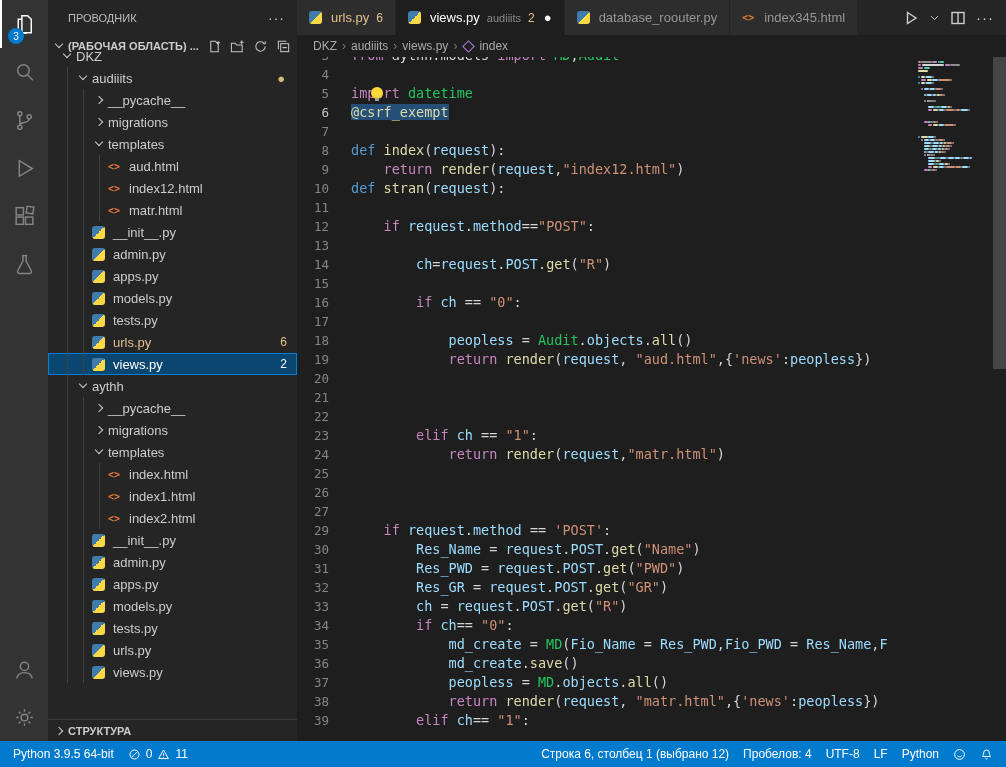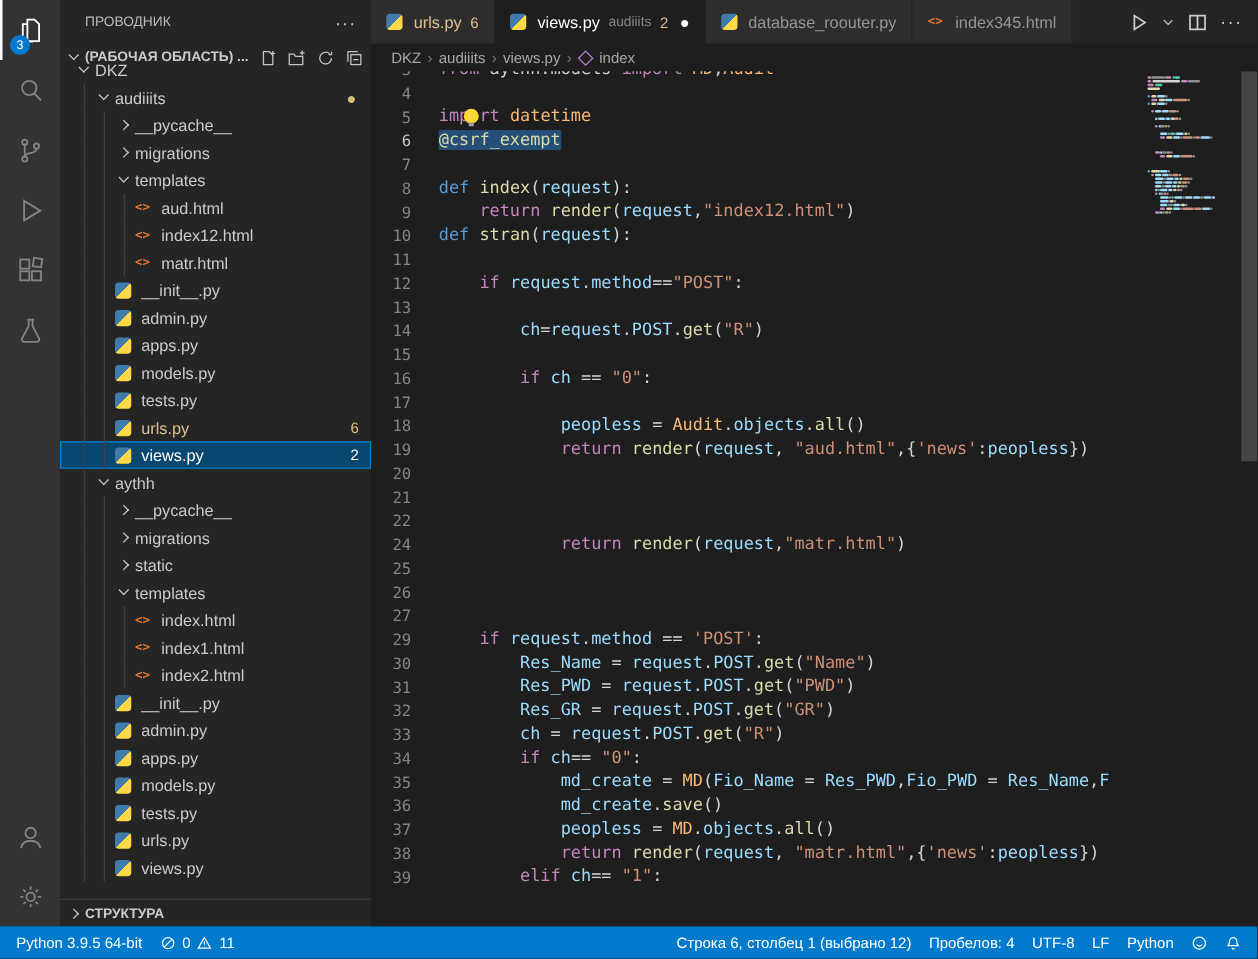--- a/index.html
+++ b/index.html
@@ -64,21 +64,21 @@
   .bc-sym::before { content:""; position:absolute; left:2px; top:2px; width:7px; height:7px; border:1.2px solid #b180d7; transform:rotate(45deg); }
 
   
   .codewrap { flex:1; position:relative; overflow:hidden; background:#1e1e1e; }
   .codeinner { margin-top:-11px; }
   .line { display:flex; height:19px; line-height:19px; font-family:"DejaVu Sans Mono",monospace; font-size:13.5px; white-space:pre; position:relative; }
   .ln { width:54px; flex:none; text-align:right; padding-right:22px; color:#858585; font-size:12.5px; }
   .ln.cur { color:#c6c6c6; }
   .codetxt { flex:none; }
   .tk-k { color:#c586c0; } .tk-d { color:#569cd6; } .tk-f { color:#dcdcaa; }
-  .tk-s { color:#ce9178; } .tk-v { color:#9cdcfe; } .tk-c { color:#fdba74; }
+  .tk-s { color:#ce9178; } .tk-v { color:#9cdcfe; } .tk-c { color:#22c55e; }
   .tk-p { color:#d4d4d4; }
   .tk-u { color:#d4d4d4; text-decoration:underline; text-decoration-style:wavy; text-decoration-color:#b8a14a; text-underline-offset:3px; }
   .tk-sel { color:#dcdcaa; background:#264f78; }
   .bulb { position:absolute; left:74px; top:3px; width:12px; height:12px; border-radius:50%; background:radial-gradient(circle at 50% 38%,#ffd938 55%,#dca700); z-index:2; }
   .bulb::after { content:""; position:absolute; left:4px; bottom:-2px; width:4px; height:3px; background:#a0a0a0; }
   .minimap { position:absolute; top:0; right:13px; bottom:0; width:78px; background:#1e1e1e; overflow:hidden; cursor:pointer; }
   .mmb { position:absolute; height:2px; border-radius:1px; display:block; }
   .mm-k{background:#c586c0}.mm-d{background:#569cd6}.mm-f{background:#dcdcaa}.mm-s{background:#ce9178}
   .mm-v{background:#9cdcfe}.mm-c{background:#4ec9b0}.mm-p{background:#8f8f8f}.mm-u{background:#d4d4d4}.mm-sel{background:#dcdcaa}
   .vslider { position:absolute; top:0; right:0; width:13px; height:312px; background:rgba(135,135,135,.38); cursor:pointer; }
@@ -296,26 +296,20 @@
             <span class="ind"></span>
             <span class="ind"></span>
             <span class="chev"></span>
             <span class="tlabel">__pycache__</span>
           </div>
           <div class="trow">
             <span class="ind"></span>
             <span class="ind"></span>
             <span class="chev"></span>
             <span class="tlabel">migrations</span>
-          </div>
-          <div class="trow">
-            <span class="ind"></span>
-            <span class="ind"></span>
-            <span class="chev"></span>
-            <span class="tlabel">static</span>
           </div>
           <div class="trow">
             <span class="ind"></span>
             <span class="ind"></span>
             <span class="chev exp"></span>
             <span class="tlabel">templates</span>
           </div>
           <div class="trow">
             <span class="ind"></span>
             <span class="ind"></span>
@@ -469,20 +463,21 @@
             <div class="line"><span class="ln">13</span><span class="codetxt"></span></div>
             <div class="line"><span class="ln">14</span><span class="codetxt"><span class="tk-p">        </span><span class="tk-v">ch</span><span class="tk-p">=</span><span class="tk-v">request</span><span class="tk-p">.</span><span class="tk-v">POST</span><span class="tk-p">.</span><span class="tk-f">get</span><span class="tk-p">(</span><span class="tk-s">"R"</span><span class="tk-p">)</span></span></div>
             <div class="line"><span class="ln">15</span><span class="codetxt"></span></div>
             <div class="line"><span class="ln">16</span><span class="codetxt"><span class="tk-p">        </span><span class="tk-k">if</span><span class="tk-p"> </span><span class="tk-v">ch</span><span class="tk-p"> == </span><span class="tk-s">"0"</span><span class="tk-p">:</span></span></div>
             <div class="line"><span class="ln">17</span><span class="codetxt"></span></div>
             <div class="line"><span class="ln">18</span><span class="codetxt"><span class="tk-p">            </span><span class="tk-v">peopless</span><span class="tk-p"> = </span><span class="tk-c">Audit</span><span class="tk-p">.</span><span class="tk-v">objects</span><span class="tk-p">.</span><span class="tk-f">all</span><span class="tk-p">()</span></span></div>
             <div class="line"><span class="ln">19</span><span class="codetxt"><span class="tk-p">            </span><span class="tk-k">return</span><span class="tk-p"> </span><span class="tk-f">render</span><span class="tk-p">(</span><span class="tk-v">request</span><span class="tk-p">, </span><span class="tk-s">"aud.html"</span><span class="tk-p">,{</span><span class="tk-s">'news'</span><span class="tk-p">:</span><span class="tk-v">peopless</span><span class="tk-p">})</span></span></div>
             <div class="line"><span class="ln">20</span><span class="codetxt"></span></div>
             <div class="line"><span class="ln">21</span><span class="codetxt"></span></div>
             <div class="line"><span class="ln">22</span><span class="codetxt"></span></div>
+            <div class="line"><span class="ln">23</span><span class="codetxt"><span class="tk-p">        </span><span class="tk-k">elif</span><span class="tk-p"> </span><span class="tk-v">ch</span><span class="tk-p"> == </span><span class="tk-s">"1"</span><span class="tk-p">:</span></span></div>
             <div class="line"><span class="ln">24</span><span class="codetxt"><span class="tk-p">            </span><span class="tk-k">return</span><span class="tk-p"> </span><span class="tk-f">render</span><span class="tk-p">(</span><span class="tk-v">request</span><span class="tk-p">,</span><span class="tk-s">"matr.html"</span><span class="tk-p">)</span></span></div>
             <div class="line"><span class="ln">25</span><span class="codetxt"></span></div>
             <div class="line"><span class="ln">26</span><span class="codetxt"></span></div>
             <div class="line"><span class="ln">27</span><span class="codetxt"></span></div>
             <div class="line"><span class="ln">29</span><span class="codetxt"><span class="tk-p">    </span><span class="tk-k">if</span><span class="tk-p"> </span><span class="tk-v">request</span><span class="tk-p">.</span><span class="tk-v">method</span><span class="tk-p"> == </span><span class="tk-s">'POST'</span><span class="tk-p">:</span></span></div>
             <div class="line"><span class="ln">30</span><span class="codetxt"><span class="tk-p">        </span><span class="tk-v">Res_Name</span><span class="tk-p"> = </span><span class="tk-v">request</span><span class="tk-p">.</span><span class="tk-v">POST</span><span class="tk-p">.</span><span class="tk-f">get</span><span class="tk-p">(</span><span class="tk-s">"Name"</span><span class="tk-p">)</span></span></div>
             <div class="line"><span class="ln">31</span><span class="codetxt"><span class="tk-p">        </span><span class="tk-v">Res_PWD</span><span class="tk-p"> = </span><span class="tk-v">request</span><span class="tk-p">.</span><span class="tk-v">POST</span><span class="tk-p">.</span><span class="tk-f">get</span><span class="tk-p">(</span><span class="tk-s">"PWD"</span><span class="tk-p">)</span></span></div>
             <div class="line"><span class="ln">32</span><span class="codetxt"><span class="tk-p">        </span><span class="tk-v">Res_GR</span><span class="tk-p"> = </span><span class="tk-v">request</span><span class="tk-p">.</span><span class="tk-v">POST</span><span class="tk-p">.</span><span class="tk-f">get</span><span class="tk-p">(</span><span class="tk-s">"GR"</span><span class="tk-p">)</span></span></div>
             <div class="line"><span class="ln">33</span><span class="codetxt"><span class="tk-p">        </span><span class="tk-v">ch</span><span class="tk-p"> = </span><span class="tk-v">request</span><span class="tk-p">.</span><span class="tk-v">POST</span><span class="tk-p">.</span><span class="tk-f">get</span><span class="tk-p">(</span><span class="tk-s">"R"</span><span class="tk-p">)</span></span></div>
             <div class="line"><span class="ln">34</span><span class="codetxt"><span class="tk-p">        </span><span class="tk-k">if</span><span class="tk-p"> </span><span class="tk-v">ch</span><span class="tk-p">== </span><span class="tk-s">"0"</span><span class="tk-p">:</span></span></div>

